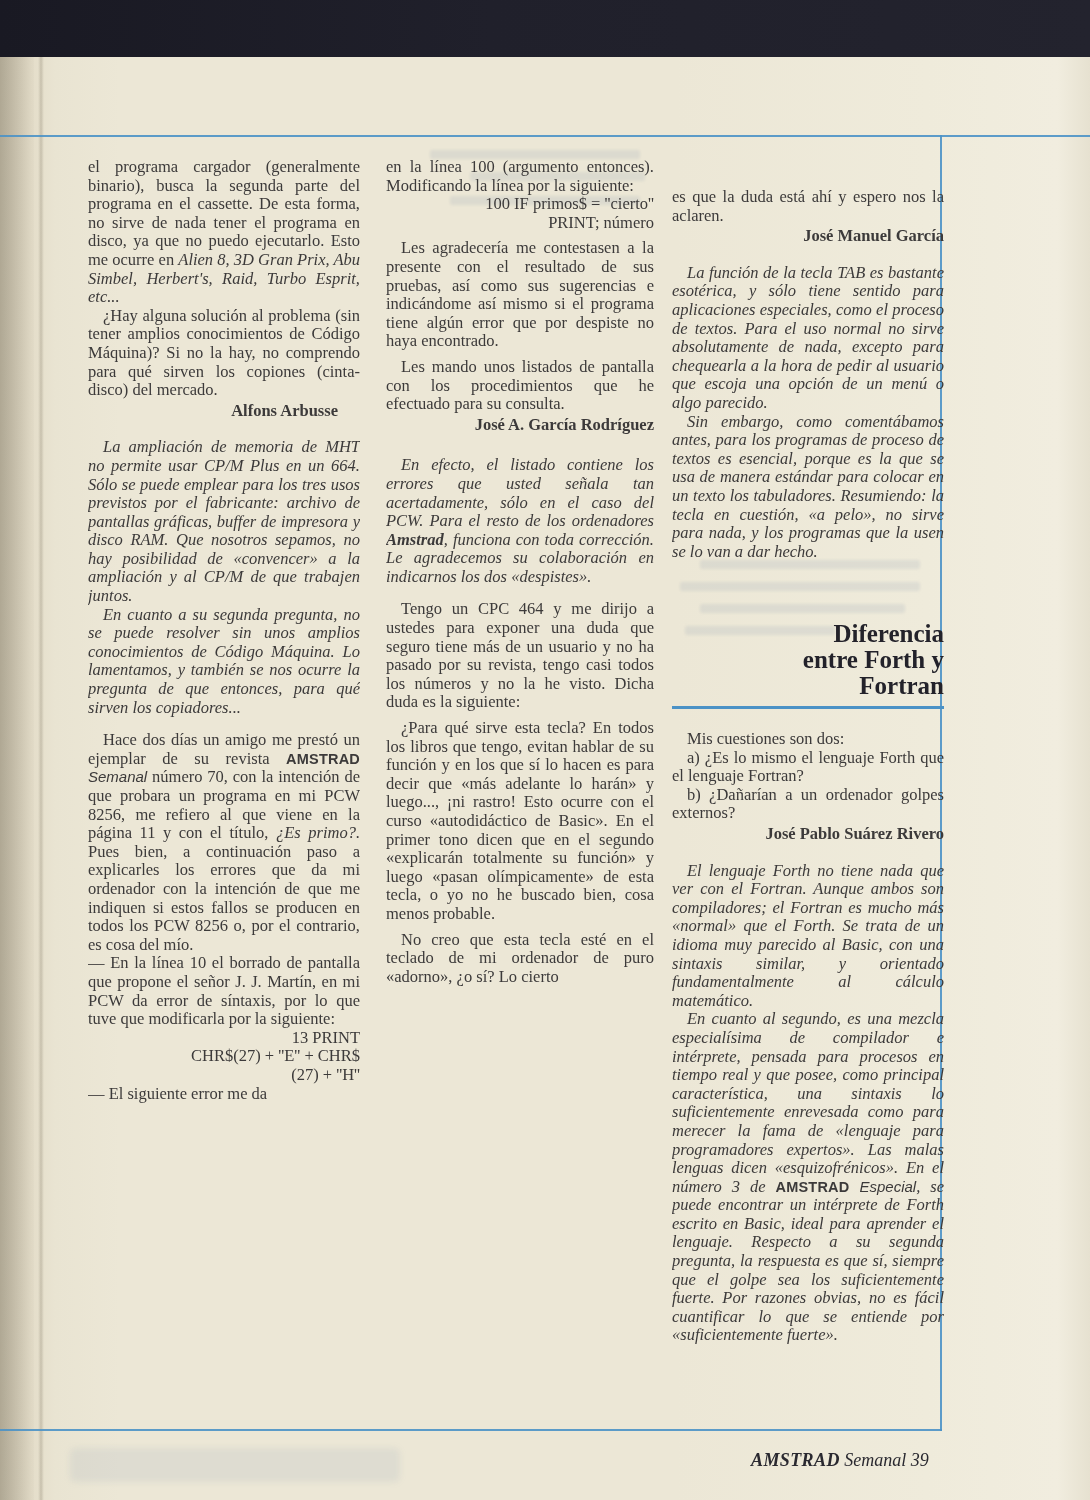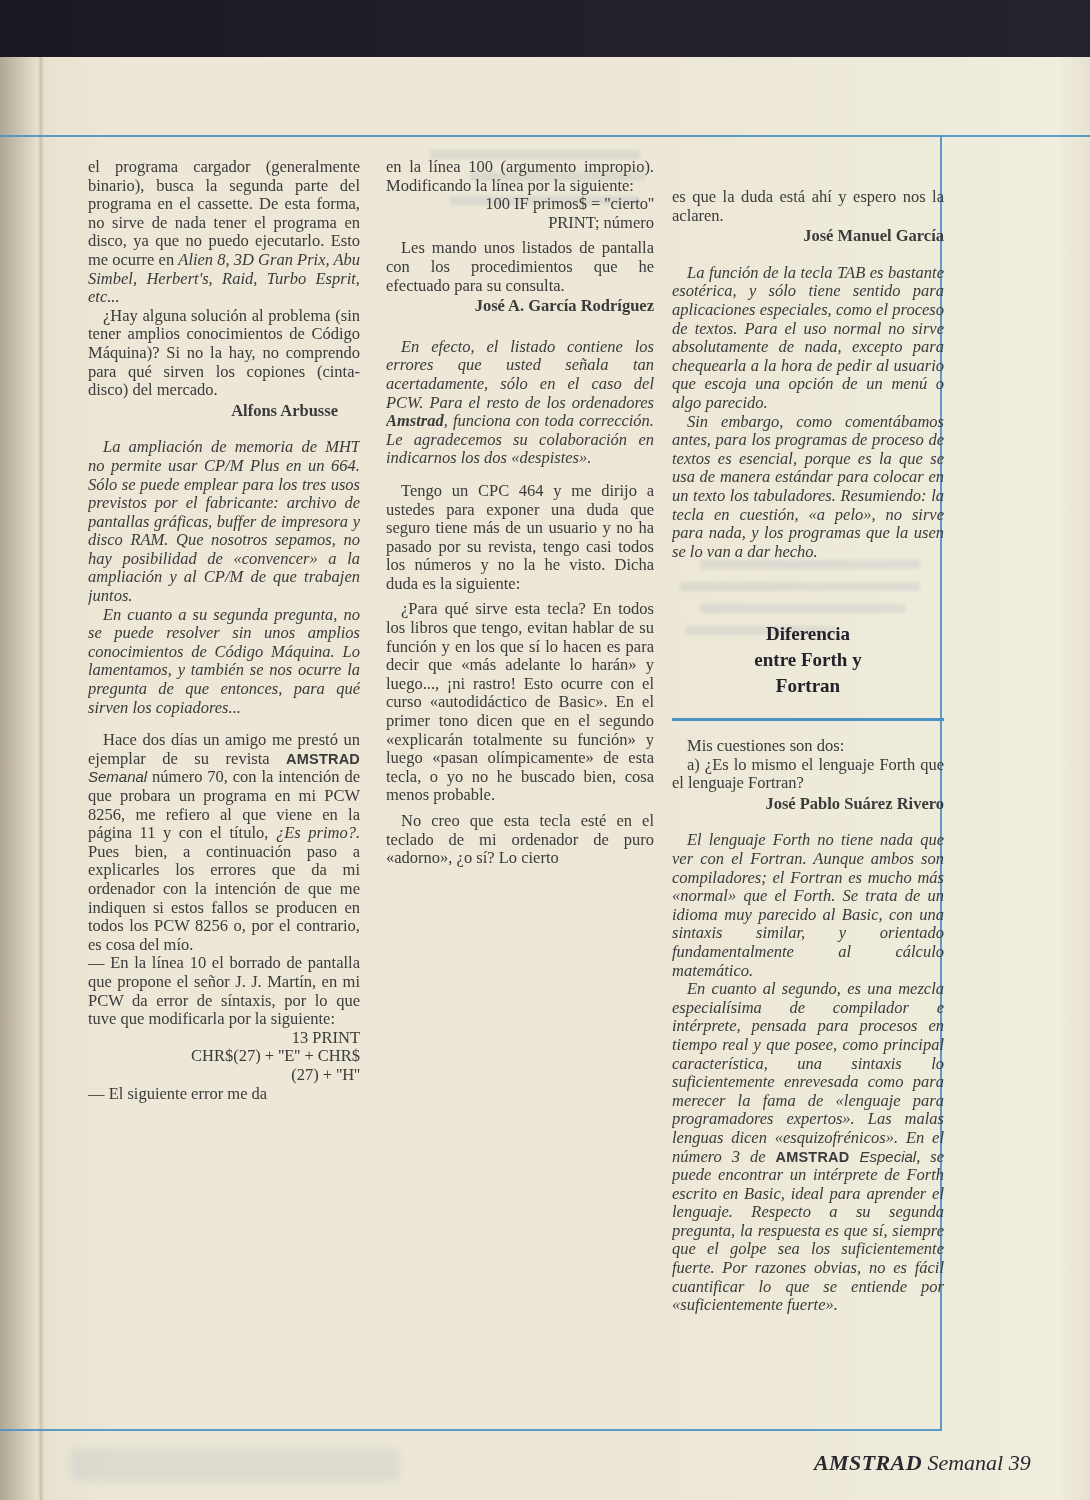--- a/index.html
+++ b/index.html
@@ -26,33 +26,33 @@
   .ind{text-indent:15px;}
   .gap{margin-top:7px;}
   .it{font-style:italic;}
   .reply{font-style:italic;}
   .sig{font-weight:bold;text-align:right;font-size:16.5px;margin-top:2px;}
   .sig.center{padding-right:22px;}
   .brand{font-family:"Liberation Sans","DejaVu Sans",sans-serif;font-weight:bold;font-size:14.5px;letter-spacing:.2px;}
   .brand-it{font-family:"Liberation Sans","DejaVu Sans",sans-serif;font-style:italic;font-size:15px;}
   .bold-it{font-weight:bold;font-style:italic;}
 
-  .section-head{font-weight:bold;font-size:19px;line-height:26px;color:#23222a;text-align:center;text-indent:0;
-    border-bottom:3px solid #4b92c6;padding-bottom:19px;}
+  .section-head{font-weight:bold;font-size:25px;line-height:26px;color:#23222a;text-align:right;text-indent:0;
+    border-bottom:3px solid #4b92c6;padding-bottom:7px;}
   .code{text-align:right;}
   .code .l1{margin-left:22px;}
   .code .l2{margin-left:50px;}
 
   .m18{margin-top:18px;}
   .m22{margin-top:22px;}
 
   .ghost{position:absolute;border-radius:2px;filter:blur(1.5px);background:rgba(110,135,165,0.13);}
   .ghost2{position:absolute;filter:blur(3px);background:rgba(95,125,170,0.10);border-radius:6px;}
 
-  .footer{position:absolute;top:1450px;left:814px;width:170px;font-size:22px;font-style:italic;color:#2a2930;white-space:nowrap;}
+  .footer{position:absolute;top:1450px;left:751px;width:170px;font-size:18px;font-style:italic;color:#2a2930;white-space:nowrap;}
   .footer .fb{font-weight:bold;letter-spacing:.4px;}
 </style>
 </head>
 <body>
 
 <div class="top-band"></div>
 <div class="spine-shadow"></div>
 <div class="spine-crease"></div>
 
 <div class="rule frame-top"></div>
@@ -79,25 +79,26 @@
   <p>— En la línea 10 el borrado de pantalla que propone el señor J. J. Martín, en mi PCW da error de síntaxis, por lo que tuve que modificarla por la siguiente:</p>
   <div class="code">
     <p class="l1">13 PRINT</p>
     <p class="l2">CHR$(27) + ''E'' + CHR$</p>
     <p class="l2">(27) + ''H''</p>
   </div>
   <p>— El siguiente error me da</p>
 </div>
 
 <div class="col" id="col2">
-  <p>en la línea 100 (argumento impropio). Modificando la línea por la siguiente:</p>
+  <p>en la línea 100 (argumento entonces). Modificando la línea por la siguiente:</p>
   <div class="code">
     <p class="l1">100 IF primos$ = ''cierto''</p>
     <p class="l2">PRINT; número</p>
   </div>
+  <p class="ind gap">Les agradecería me contestasen a la presente con el resultado de sus pruebas, así como sus sugerencias e indicándome así mismo si el programa tiene algún error que por despiste no haya encontrado.</p>
   <p class="ind gap">Les mando unos listados de pantalla con los procedimientos que he efectuado para su consulta.</p>
   <p class="sig">José A. García Rodríguez</p>
   <p class="reply ind m22"><span>En efecto, el listado contiene los errores que usted señala tan acertadamente, sólo en el caso del PCW. Para el resto de los ordenadores </span><span class="bold-it">Amstrad</span><span>, funciona con toda corrección. Le agradecemos su colaboración en indicarnos los dos «despistes».</span></p>
 
   <p class="ind" style="margin-top:14px;">Tengo un CPC 464 y me dirijo a ustedes para exponer una duda que seguro tiene más de un usuario y no ha pasado por su revista, tengo casi todos los números y no la he visto. Dicha duda es la siguiente:</p>
   <p class="ind gap">¿Para qué sirve esta tecla? En todos los libros que tengo, evitan hablar de su función y en los que sí lo hacen es para decir que «más adelante lo harán» y luego..., ¡ni rastro! Esto ocurre con el curso «autodidáctico de Basic». En el primer tono dicen que en el segundo «explicarán totalmente su función» y luego «pasan olímpicamente» de esta tecla, o yo no he buscado bien, cosa menos probable.</p>
   <p class="ind gap">No creo que esta tecla esté en el teclado de mi ordenador de puro «adorno», ¿o sí? Lo cierto</p>
 </div>
 
 <div class="col" id="col3">
@@ -106,18 +107,19 @@
   <p class="reply ind m18">La función de la tecla TAB es bastante esotérica, y sólo tiene sentido para aplicaciones especiales, como el proceso de textos. Para el uso normal no sirve absolutamente de nada, excepto para chequearla a la hora de pedir al usuario que escoja una opción de un menú o algo parecido.</p>
   <p class="reply ind">Sin embargo, como comentábamos antes, para los programas de proceso de textos es esencial, porque es la que se usa de manera estándar para colocar en un texto los tabuladores. Resumiendo: la tecla en cuestión, «a pelo», no sirve para nada, y los programas que la usen se lo van a dar hecho.</p>
 
   <h2 class="section-head" style="margin-top:60px;">
       <span style="display:block;">Diferencia</span>
       <span style="display:block;">entre Forth y</span>
       <span style="display:block;">Fortran</span>
     </h2>
   <p class="ind" style="margin-top:12px;">Mis cuestiones son dos:</p>
   <p class="ind">a) ¿Es lo mismo el lenguaje Forth que el lenguaje Fortran?</p>
+  <p class="ind">b) ¿Dañarían a un ordenador golpes externos?</p>
   <p class="sig">José Pablo Suárez Rivero</p>
   <p class="reply ind m18">El lenguaje Forth no tiene nada que ver con el Fortran. Aunque ambos son compiladores; el Fortran es mucho más «normal» que el Forth. Se trata de un idioma muy parecido al Basic, con una sintaxis similar, y orientado fundamentalmente al cálculo matemático.</p>
   <p class="reply ind"><span>En cuanto al segundo, es una mezcla especialísima de compilador e intérprete, pensada para procesos en tiempo real y que posee, como principal característica, una sintaxis lo suficientemente enrevesada como para merecer la fama de «lenguaje para programadores expertos». Las malas lenguas dicen «esquizofrénicos». En el número 3 de </span><span class="brand" style="font-style:normal;">AMSTRAD</span><span class="brand-it"> Especial</span><span>, se puede encontrar un intérprete de Forth escrito en Basic, ideal para aprender el lenguaje. Respecto a su segunda pregunta, la respuesta es que sí, siempre que el golpe sea los suficientemente fuerte. Por razones obvias, no es fácil cuantificar lo que se entiende por «suficientemente fuerte».</span></p>
 </div>
 
 <div class="footer"><span class="fb">AMSTRAD</span><span> Semanal 39</span></div>
 
 </body></html>

